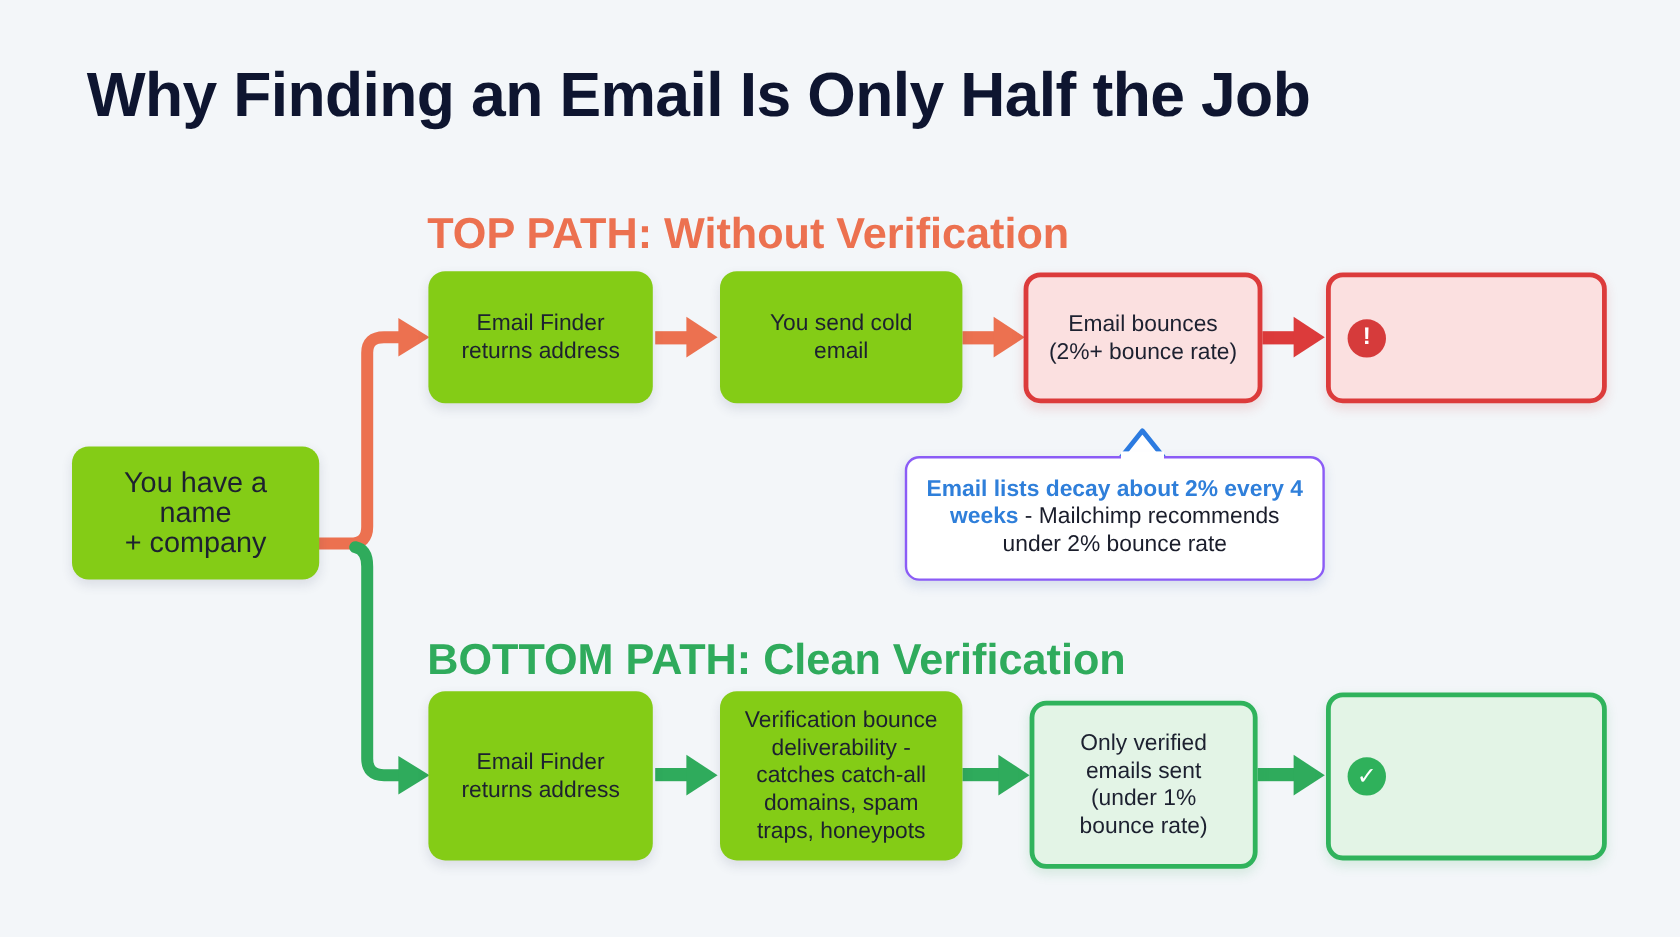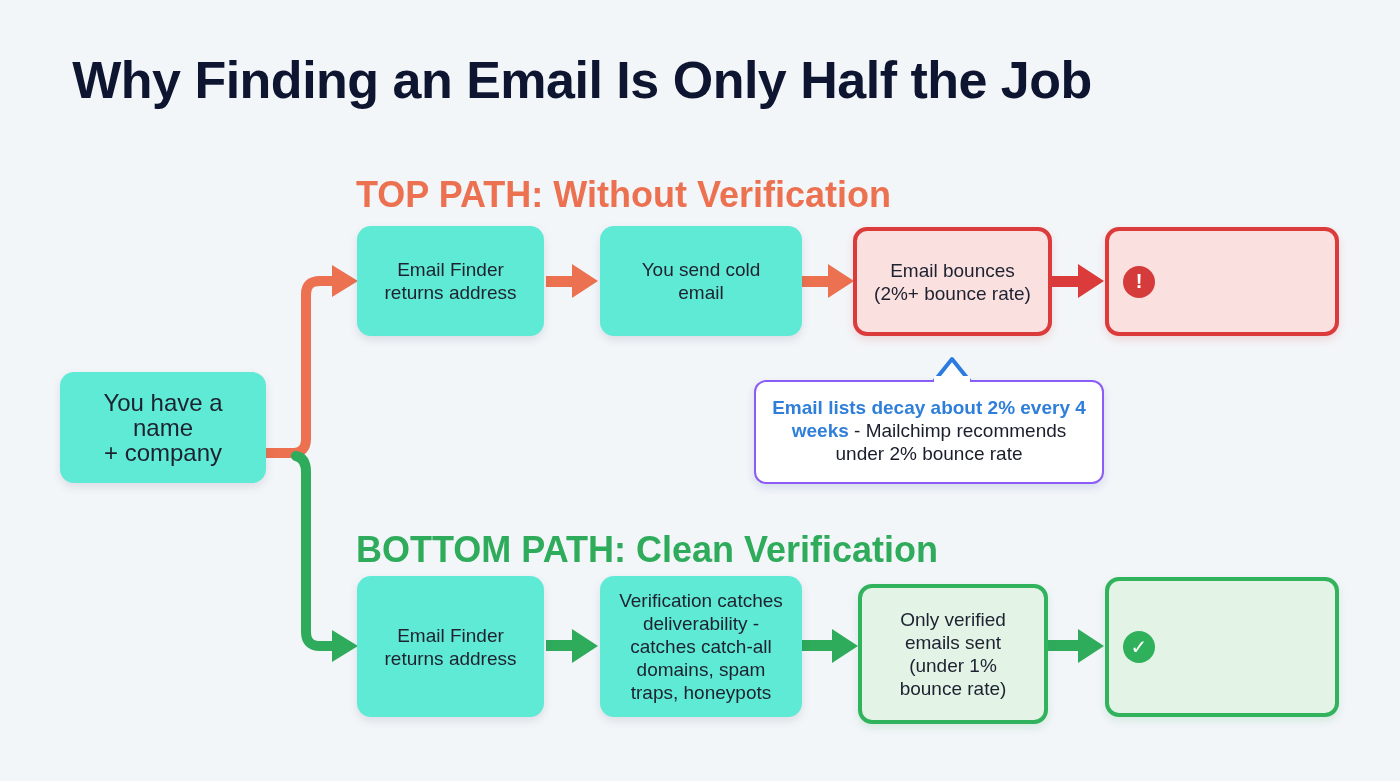--- a/index.html
+++ b/index.html
@@ -18,21 +18,21 @@
   }
   .section-label {
     position: absolute; font-size: 36px; font-weight: 700;
   }
   .label-top { left: 356px; top: 174px; color: #ec7150; }
   .label-bottom { left: 356px; top: 529px; color: #2fab5c; }
 
   .box {
     position: absolute;
     border-radius: 14px;
-    background: #5eead4;
+    background: #84cc16;
     box-shadow: 0 4px 10px rgba(40,50,80,0.12);
     display: flex; align-items: center; justify-content: center;
     text-align: center;
     font-size: 19px; line-height: 23px;
     color: #1d2130;
     padding: 8px 14px;
   }
   .box.red {
     background: #fbe0e0; border: 4px solid #dc3b3b;
     box-shadow: 0 4px 10px rgba(200,50,50,0.15);
@@ -142,21 +142,21 @@
 
 <div class="box" style="left:357px; top:576px; width:187px; height:141px;">
   <div>
     <div>Email Finder</div>
     <div>returns address</div>
   </div>
 </div>
 
 <div class="box" style="left:600px; top:576px; width:202px; height:141px;">
   <div>
-    <div>Verification catches</div>
+    <div>Verification bounce</div>
     <div>deliverability -</div>
     <div>catches catch-all</div>
     <div>domains, spam</div>
     <div>traps, honeypots</div>
   </div>
 </div>
 
 <div class="box green" style="left:858px; top:584px; width:190px; height:140px;">
   <div>
     <div>Only verified</div>

